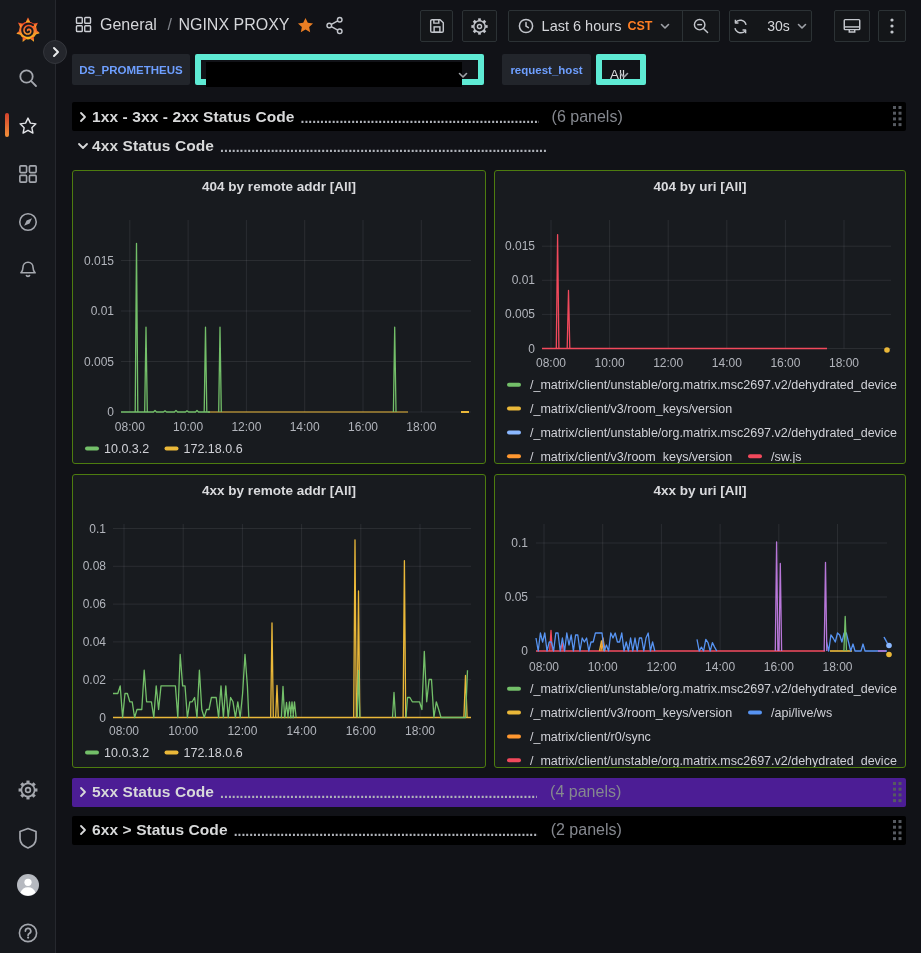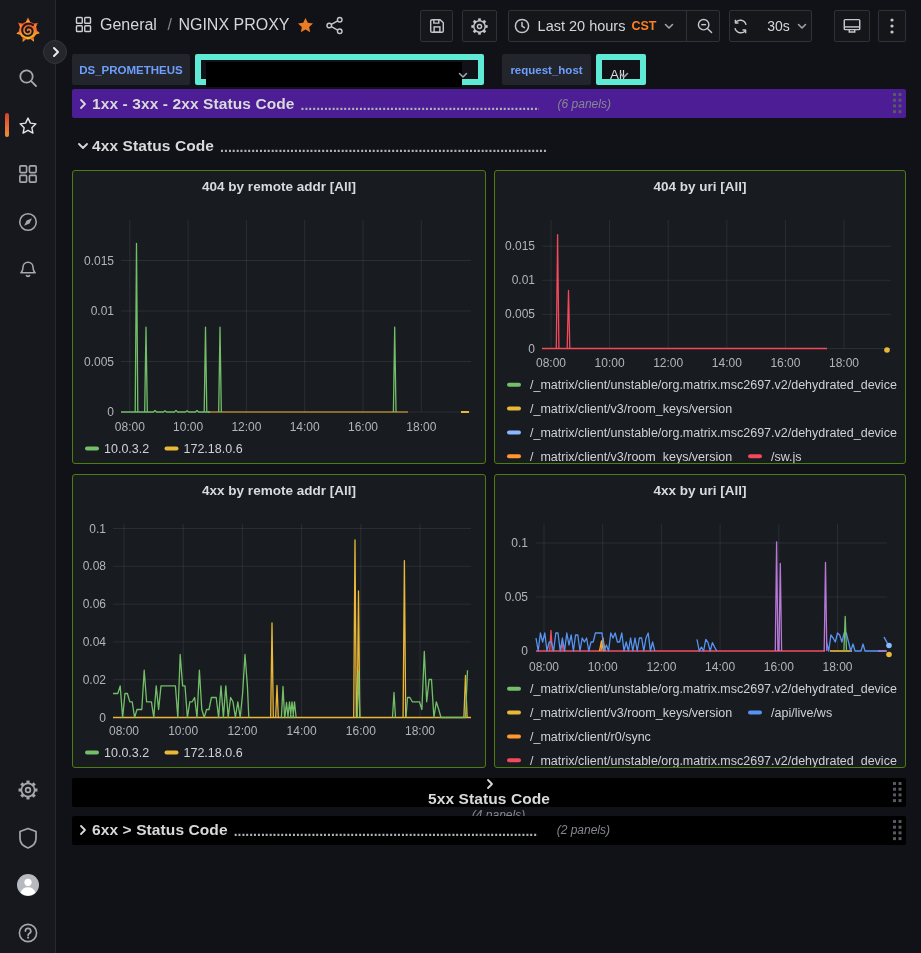--- a/index.html
+++ b/index.html
@@ -19,21 +19,21 @@
 .tbtn { position:absolute; top:10px; height:32px; border:1px solid #2c3235; border-radius:2px; background:#141619; display:flex; align-items:center; justify-content:center; color:#d5d6da; font-size:14px; }
 
 #submenu { position:absolute; left:56px; top:48px; width:865px; height:47px; }
 .vlabel { position:absolute; top:6px; height:31px; background:#22252b; border-radius:2px; display:flex; align-items:center; justify-content:center; color:#6e9fff; font-weight:700; font-size:11.5px; }
 .vinput { position:absolute; top:6px; height:31px; border:6px solid #5eead4; border-radius:2px; background:#111217; }
 
 .rowh { position:absolute; left:72px; width:834px; height:29px; display:flex; align-items:center; border-radius:2px; }
 .rchev { width:12px; margin-left:5px; margin-right:3px; line-height:0; }
 .rtitle { font-size:15.5px; font-weight:700; color:#d8d9da; letter-spacing:0.1px; white-space:nowrap; }
 .rdots { margin-left:6px; font-size:14px; font-weight:700; letter-spacing:0; color:#b0b3ba; overflow:hidden; white-space:nowrap; position:relative; top:1px; }
-.rcount { font-size:12px; font-style:italic; color:#85888f; margin-left:19px; white-space:nowrap; }
+.rcount { font-size:16px; color:#85888f; margin-left:13px; white-space:nowrap; }
 .rdrag { position:absolute; right:4px; top:4px; line-height:0; }
 .panel { position:absolute; background:#181b1f; border:1px solid #4d7c0f; border-radius:3px; overflow:hidden; }
 .ptitle { position:absolute; left:0; right:0; top:7.5px; text-align:center; font-size:13.5px; font-weight:700; color:#d9dadd; }
 svg text { font-family:"Liberation Sans", sans-serif; }
 </style></head>
 <body>
 <div id="app">
 <div id="sidebar">
   <div class="sbicon" style="top:30px"><svg width="23" height="25" viewBox="0 0 23 25">
           <defs>
@@ -143,21 +143,21 @@
           <line x1="17.1" y1="6.9" x2="19.3" y2="4.7" stroke="#c3c6cc" stroke-width="3.4"></line>
           <circle cx="12" cy="12" r="7.2" fill="none" stroke="#c3c6cc" stroke-width="1.8"></circle>
           <circle cx="12" cy="12" r="2.6" fill="none" stroke="#c3c6cc" stroke-width="1.8"></circle>
         </svg>
       </div>
   <div class="tbtn" style="left:452px;width:212px">
      <span style="margin-right:8px;line-height:0"><svg width="16" height="16" viewBox="0 0 16 16">
             <circle cx="8" cy="8" r="6.6" fill="none" stroke="#c3c6cc" stroke-width="1.5"></circle>
             <path d="M8 4.5V8l2.4 1.6" fill="none" stroke="#c3c6cc" stroke-width="1.5" stroke-linecap="round"></path>
           </svg></span>
-     <span style="font-size:14.5px">Last 20 hours</span>
+     <span style="font-size:14.5px">Last 6 hours</span>
      <span style="color:#ff7f24;font-size:12.5px;font-weight:700;margin-left:6px">CST</span>
      <span style="margin-left:6px;line-height:0"><svg width="14" height="14" viewBox="0 0 14 14">
             <path d="M3.5 5.5L7 9l3.5-3.5" fill="none" stroke="#9fa2a8" stroke-width="1.6" stroke-linecap="round" stroke-linejoin="round"></path>
           </svg></span>
      <span style="width:1px;height:32px;background:#2c3235;margin:0 0 0 10px"></span>
      <span style="margin-left:9px;line-height:0"><svg width="18" height="18" viewBox="0 0 20 20">
             <circle cx="8.5" cy="8.5" r="5.8" fill="none" stroke="#c3c6cc" stroke-width="1.6"></circle>
             <line x1="5.8" y1="8.5" x2="11.2" y2="8.5" stroke="#c3c6cc" stroke-width="1.6"></line>
             <line x1="13" y1="13" x2="17.3" y2="17.3" stroke="#c3c6cc" stroke-width="1.6" stroke-linecap="round"></line>
           </svg></span>
@@ -199,21 +199,21 @@
   </div>
   <div class="vlabel" style="left:446px;width:89px">request_host</div>
   <div class="vinput" style="left:540px;width:50px">
      <span style="position:absolute;left:8px;top:7px;color:#d8d9da;font-size:13.5px">All</span>
      <div style="position:absolute;right:9px;top:8px;line-height:0"><svg width="14" height="14" viewBox="0 0 14 14">
             <path d="M3.5 5.5L7 9l3.5-3.5" fill="none" stroke="#9fa2a8" stroke-width="1.6" stroke-linecap="round" stroke-linejoin="round"></path>
           </svg></div>
   </div>
 </div>
 <div id="dash">
-<div class="rowh" style="top:89px;background:#4c1d95;">
+<div class="rowh" style="top:102px;background:#000000;">
         <span class="rchev"><svg width="12" height="12" viewBox="0 0 12 12">
             <path d="M4 2l4 4-4 4" fill="none" stroke="#d8d9da" stroke-width="1.8" stroke-linecap="round" stroke-linejoin="round"></path>
           </svg></span>
         <span class="rtitle">1xx - 3xx - 2xx Status Code</span>
         <span class="rdots" style="width:238px">..........................................................................................</span>
         <span class="rcount">(6 panels)</span>
         <span class="rdrag"><svg width="9" height="21" viewBox="0 0 9 21">
             <rect x="0.0" y="0.0" width="3" height="3" fill="#565a61"></rect>
             <rect x="5.5" y="0.0" width="3" height="3" fill="#565a61"></rect>
             <rect x="0.0" y="5.7" width="3" height="3" fill="#565a61"></rect>
@@ -380,21 +380,21 @@
           <rect x="12" y="235.6" width="14" height="4" rx="2" fill="#EAB839"></rect>
           <text x="35" y="242.1" font-size="12.5" fill="#d0d1d7">/_matrix/client/v3/room_keys/version</text>
           <rect x="253" y="235.6" width="14" height="4" rx="2" fill="#5794F2"></rect>
           <text x="276" y="242.1" font-size="12.5" fill="#d0d1d7">/api/live/ws</text>
           <rect x="12" y="259.4" width="14" height="4" rx="2" fill="#FF9830"></rect>
           <text x="35" y="265.9" font-size="12.5" fill="#d0d1d7">/_matrix/client/r0/sync</text>
           <rect x="12" y="283.2" width="14" height="4" rx="2" fill="#F2495C"></rect>
           <text x="35" y="289.7" font-size="12.5" fill="#d0d1d7">/_matrix/client/unstable/org.matrix.msc2697.v2/dehydrated_device</text>
         </svg>
       </div>
-<div class="rowh" style="top:777.5px;background:#000000;flex-direction:column;">
+<div class="rowh" style="top:777.5px;background:#4c1d95;">
         <span class="rchev"><svg width="12" height="12" viewBox="0 0 12 12">
             <path d="M4 2l4 4-4 4" fill="none" stroke="#d8d9da" stroke-width="1.8" stroke-linecap="round" stroke-linejoin="round"></path>
           </svg></span>
         <span class="rtitle">5xx Status Code</span>
         <span class="rdots" style="width:317px">..........................................................................................</span>
         <span class="rcount">(4 panels)</span>
         <span class="rdrag"><svg width="9" height="21" viewBox="0 0 9 21">
             <rect x="0.0" y="0.0" width="3" height="3" fill="#565a61"></rect>
             <rect x="5.5" y="0.0" width="3" height="3" fill="#565a61"></rect>
             <rect x="0.0" y="5.7" width="3" height="3" fill="#565a61"></rect>

